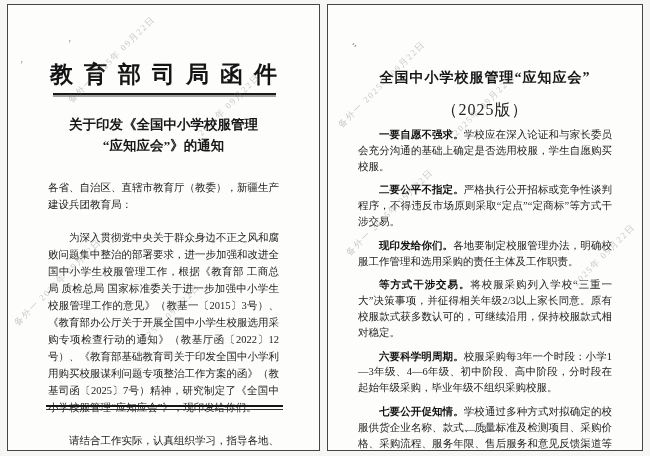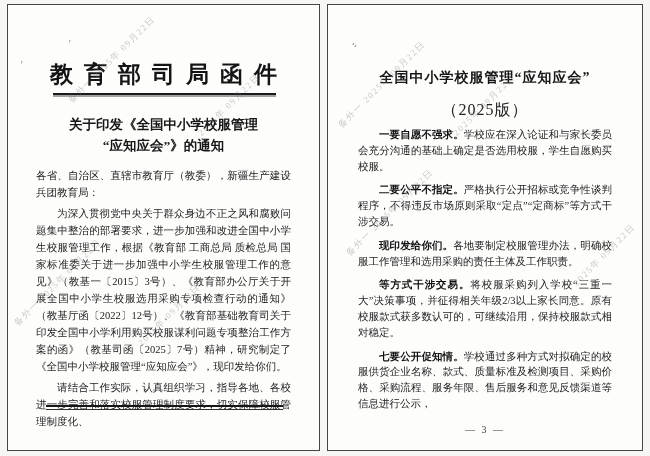--- a/index.html
+++ b/index.html
@@ -40,21 +40,21 @@
     text-align:center;font-weight:bold;
     font-size:13.5px;line-height:21px;color:#171717;
   }
   .body-text{
     position:absolute;left:24px;right:24px;
     font-size:10.5px;line-height:17px;
     text-align:justify;text-justify:inter-character;
     color:#222;
   }
   #body-left{top:158px;}
-  .body-text p{margin:4px;}
+  .body-text p{margin:16px;}
   .ind{text-indent:2em;}
   .foot-rule{
     position:absolute;top:400px;left:38px;width:237px;
     height:2px;
     border-top:2px solid #161616;
     border-bottom:1px solid #2e2e2e;
   }
 
   
   .title-r{
@@ -124,20 +124,21 @@
 
   <div class="title-r">全国中小学校服管理“应知应会”</div>
 
   <div class="subtitle-r">（2025版）</div>
 
   <div class="body-text" id="body-right">
     <p><b>一要自愿不强求。</b><span>学校应在深入论证和与家长委员会充分沟通的基础上确定是否选用校服，学生自愿购买校服。</span></p>
     <p><b>二要公平不指定。</b><span>严格执行公开招标或竞争性谈判程序，不得违反市场原则采取“定点”“定商标”等方式干涉交易。</span></p>
     <p><b>现印发给你们。</b><span>各地要制定校服管理办法，明确校服工作管理和选用采购的责任主体及工作职责。</span></p>
     <p><b>等方式干涉交易。</b><span>将校服采购列入学校“三重一大”决策事项，并征得相关年级2/3以上家长同意。原有校服款式获多数认可的，可继续沿用，保持校服款式相对稳定。</span></p>
+    <p><b>六要科学明周期。</b><span>校服采购每3年一个时段：小学1—3年级、4—6年级、初中阶段、高中阶段，分时段在起始年级采购，毕业年级不组织采购校服。</span></p>
     <p><b>七要公开促知情。</b><span>学校通过多种方式对拟确定的校服供货企业名称、款式、质量标准及检测项目、采购价格、采购流程、服务年限、售后服务和意见反馈渠道等信息进行公示，</span></p>
   </div>
 
   <div class="pagenum">— 3 —</div>
 
   <span class="speck" style="left:22px;top:36px;transform:rotate(40deg);">’’</span>
 </div>
 
 <span class="wm" style="left:70px;top:95px;">备外一 2025年 09月22日</span>
 <span class="wm" style="left:200px;top:128px;">2025年 09月22日</span>

